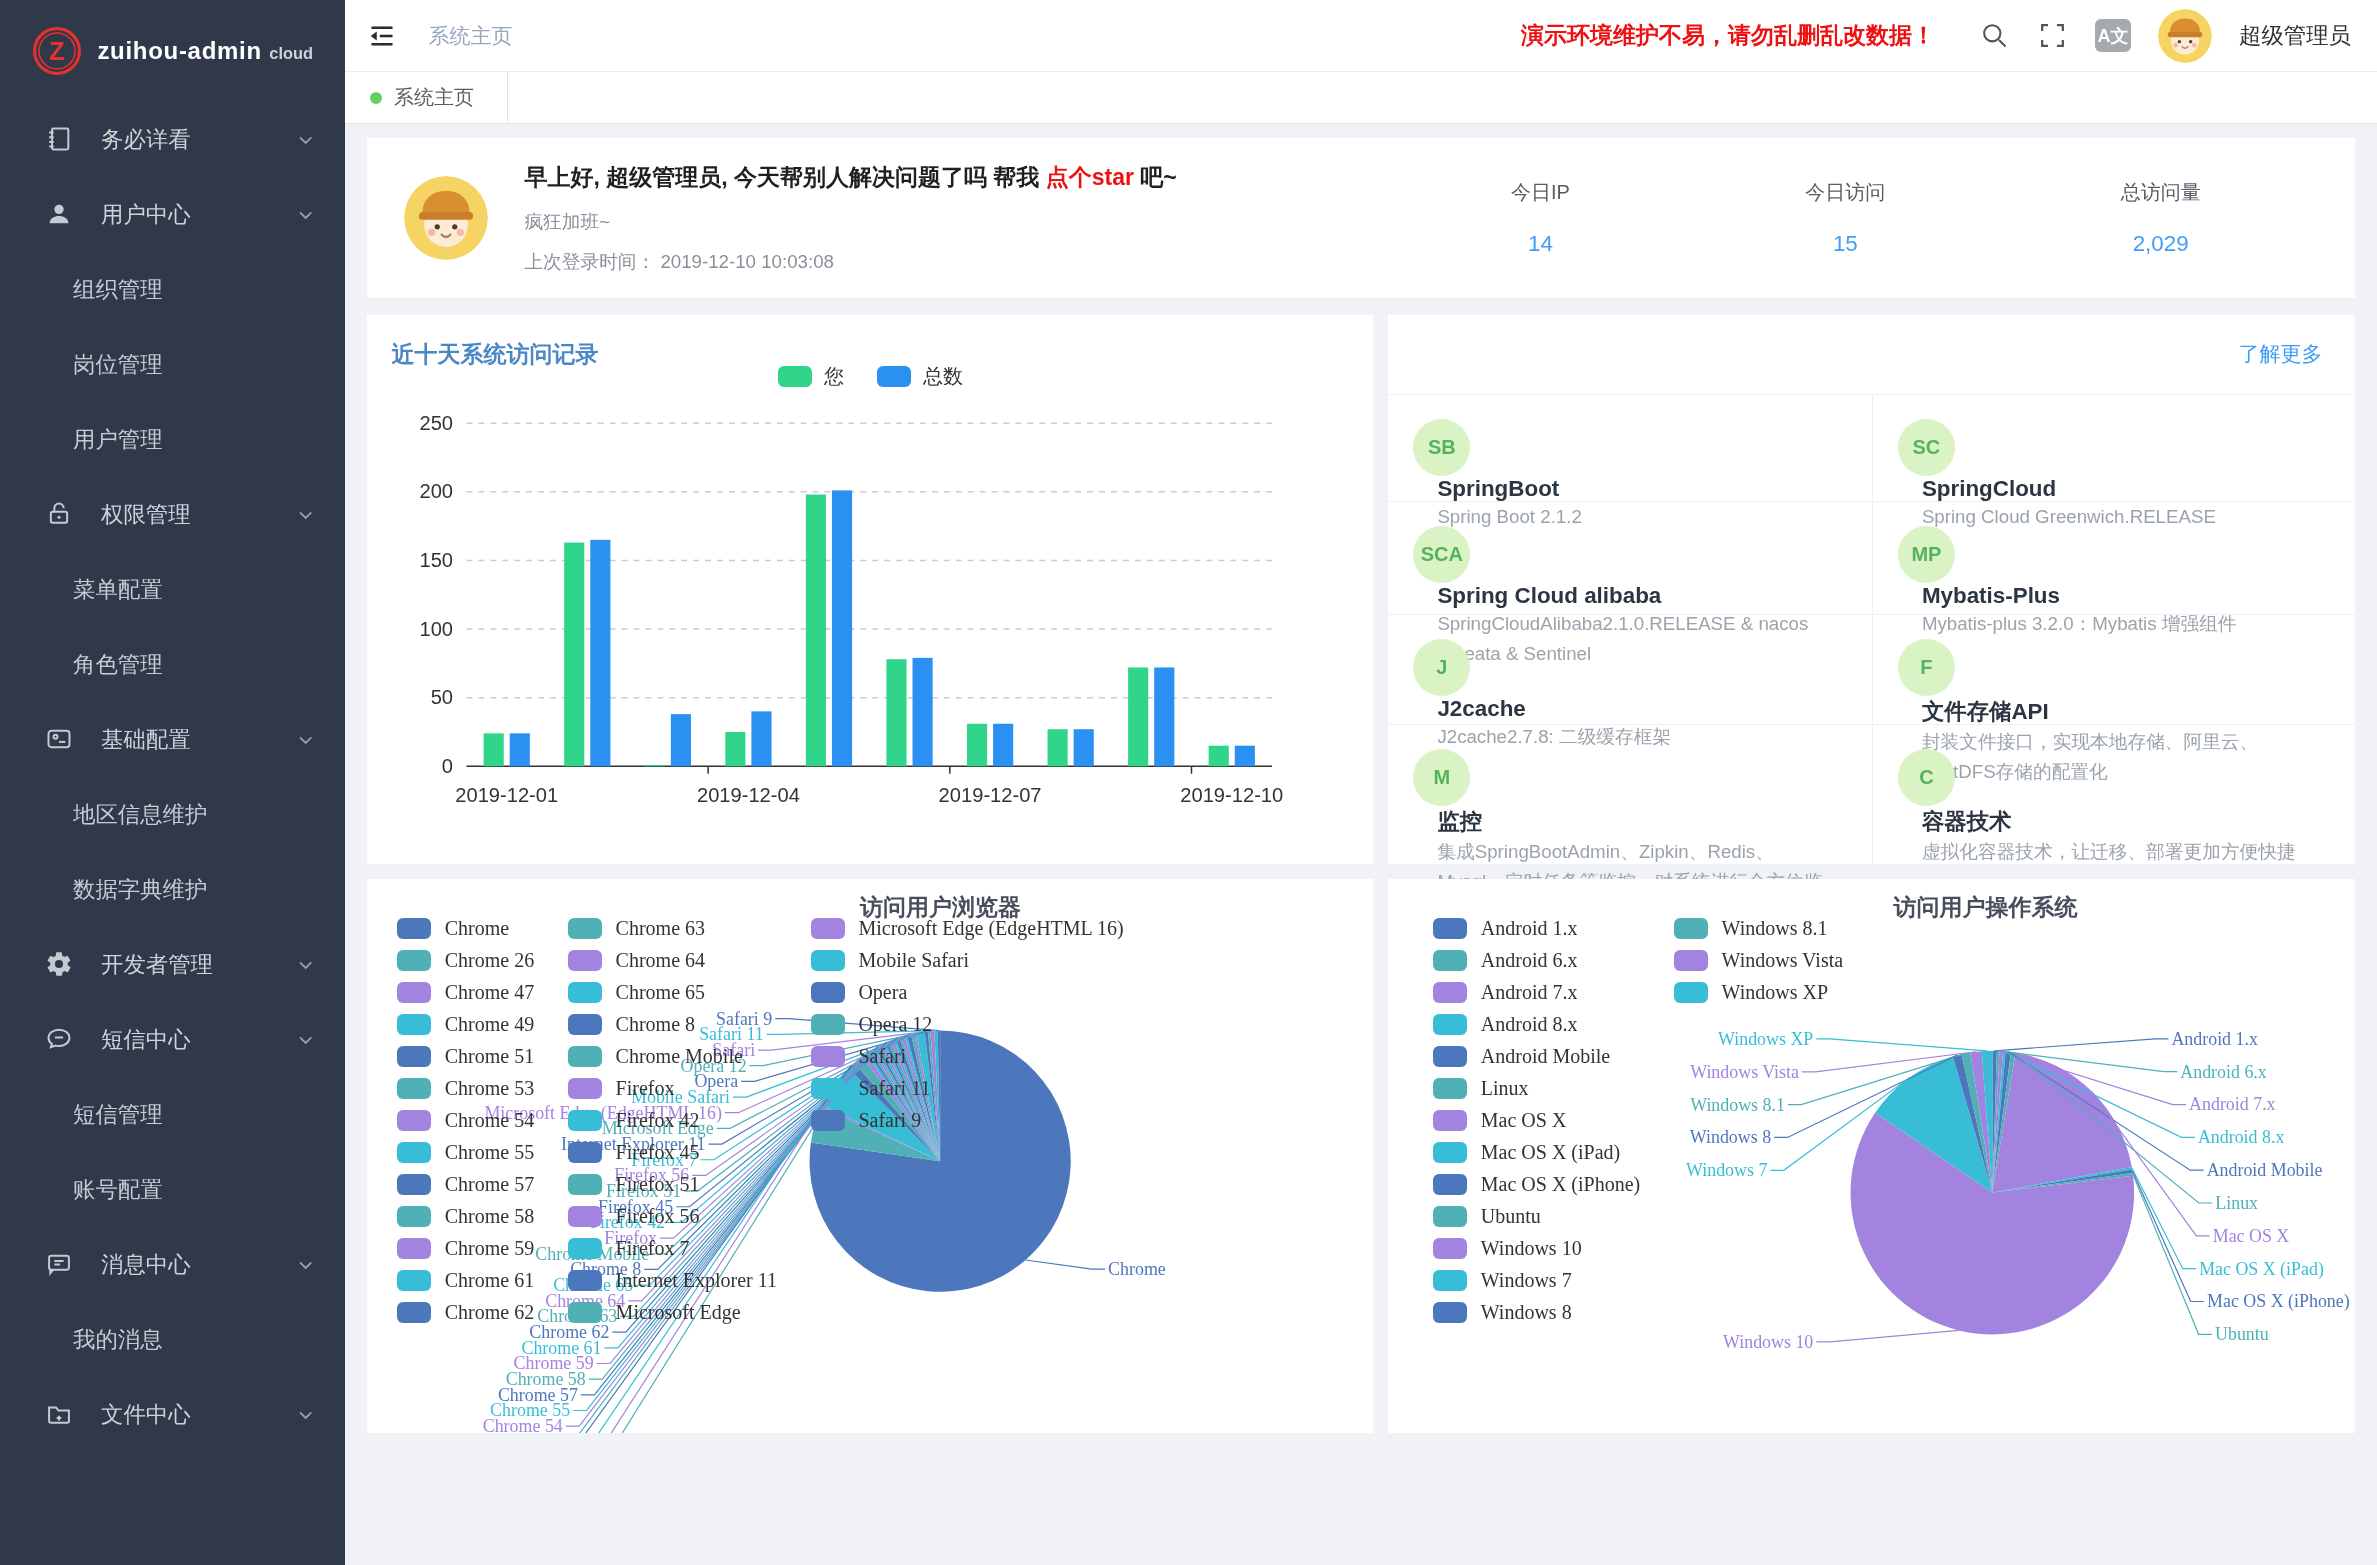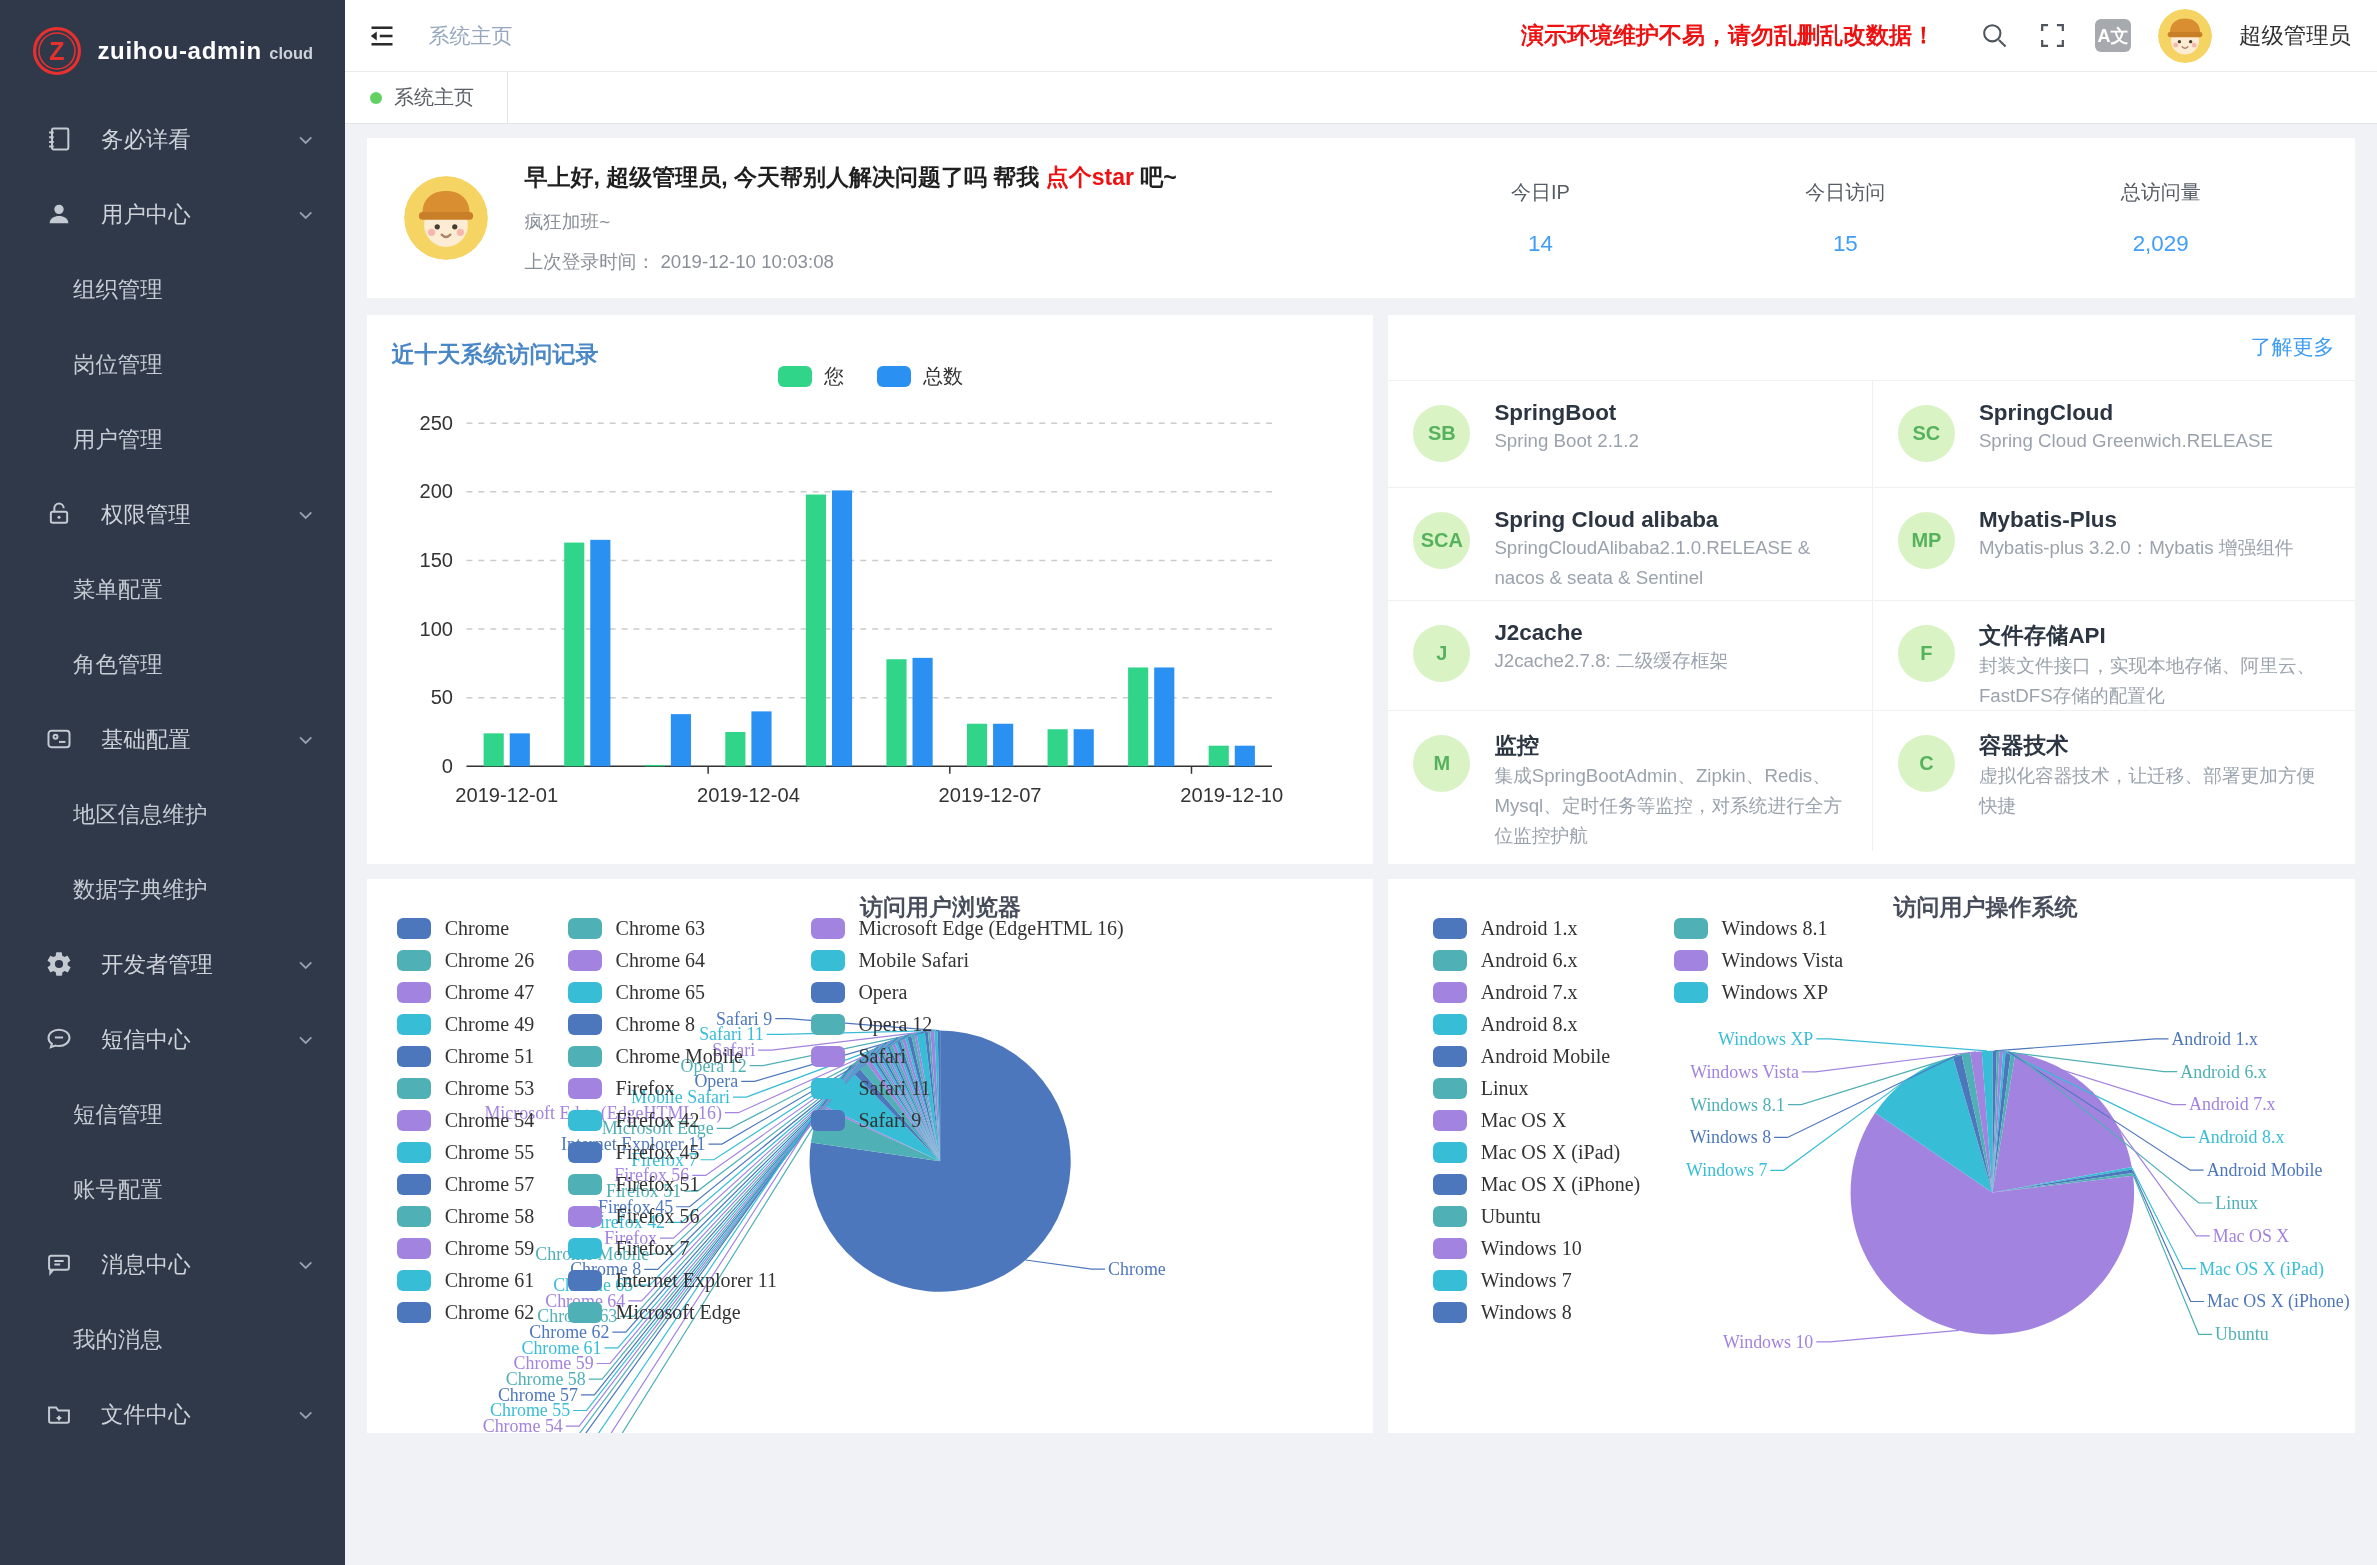--- a/index.html
+++ b/index.html
@@ -52,24 +52,24 @@
   .stat-label { font-size:20px; color:#555c66; }
   .stat-value { font-size:22.4px; color:#419ef8; margin-top:25px; }
 
   .row2 { margin-top:16.4px; display:flex; gap:15px; }
   .panel-bar { width:1006px; height:549px; }
   .bar-title { position:absolute; left:24px; top:24px; font-size:23px; font-weight:600; color:#4a87c6; }
   .bar-legend { position:absolute; left:0; right:0; top:48px; display:flex; justify-content:center; gap:33px; }
   .bl-item { display:flex; align-items:center; gap:12px; font-size:20px; color:#333; cursor:pointer; }
   .bl-swatch { width:34px; height:21px; border-radius:6px; }
   .panel-tech { width:967px; height:549px; }
-  .tech-head { height:66px; border-bottom:0.7px solid #eef0f4; display:flex; align-items:center; justify-content:flex-end; padding:0 21px; }
+  .tech-head { height:80px; border-bottom:0.7px solid #eef0f4; display:flex; align-items:center; justify-content:flex-end; padding:0 33px; }
   .more-link { color:#3d9cf5; font-size:21px; cursor:pointer; }
   .cards { display:grid; grid-template-columns:1fr 1fr; grid-template-rows:106px 113px 110px auto; }
-  .card { padding:19.4px 25px 0 25px; display:flex; align-items:flex-start; border-top:0.7px solid #eef0f4; }
+  .card { padding:19.4px 25px 0 25px; display:flex; align-items:flex-start; border-top:0.7px solid #eef0f4;flex-direction:column; }
   .card:nth-child(1), .card:nth-child(2) { border-top:none; }
   .card:nth-child(2n) { border-left:0.7px solid #eef0f4; }
   .badge { width:57px; height:57px; border-radius:50%; background:#d9f3c5; color:#57b25d; font-size:20px; font-weight:bold; display:flex; align-items:center; justify-content:center; flex:none; margin-top:4.5px; }
   .card-body { margin-left:24px; }
   .card-title { font-size:22.4px; font-weight:bold; color:#2c3542; }
   .card-desc { font-size:18.7px; color:#9aa3ad; margin-top:0; line-height:30px; max-width:388px; }
 
   .row3 { margin-top:15px; display:flex; gap:15px;font-family:Liberation Serif, serif; }
   .panel-pie { width:1006px; height:554px; }
   .panel-pie2 { width:967px; height:554px; }

